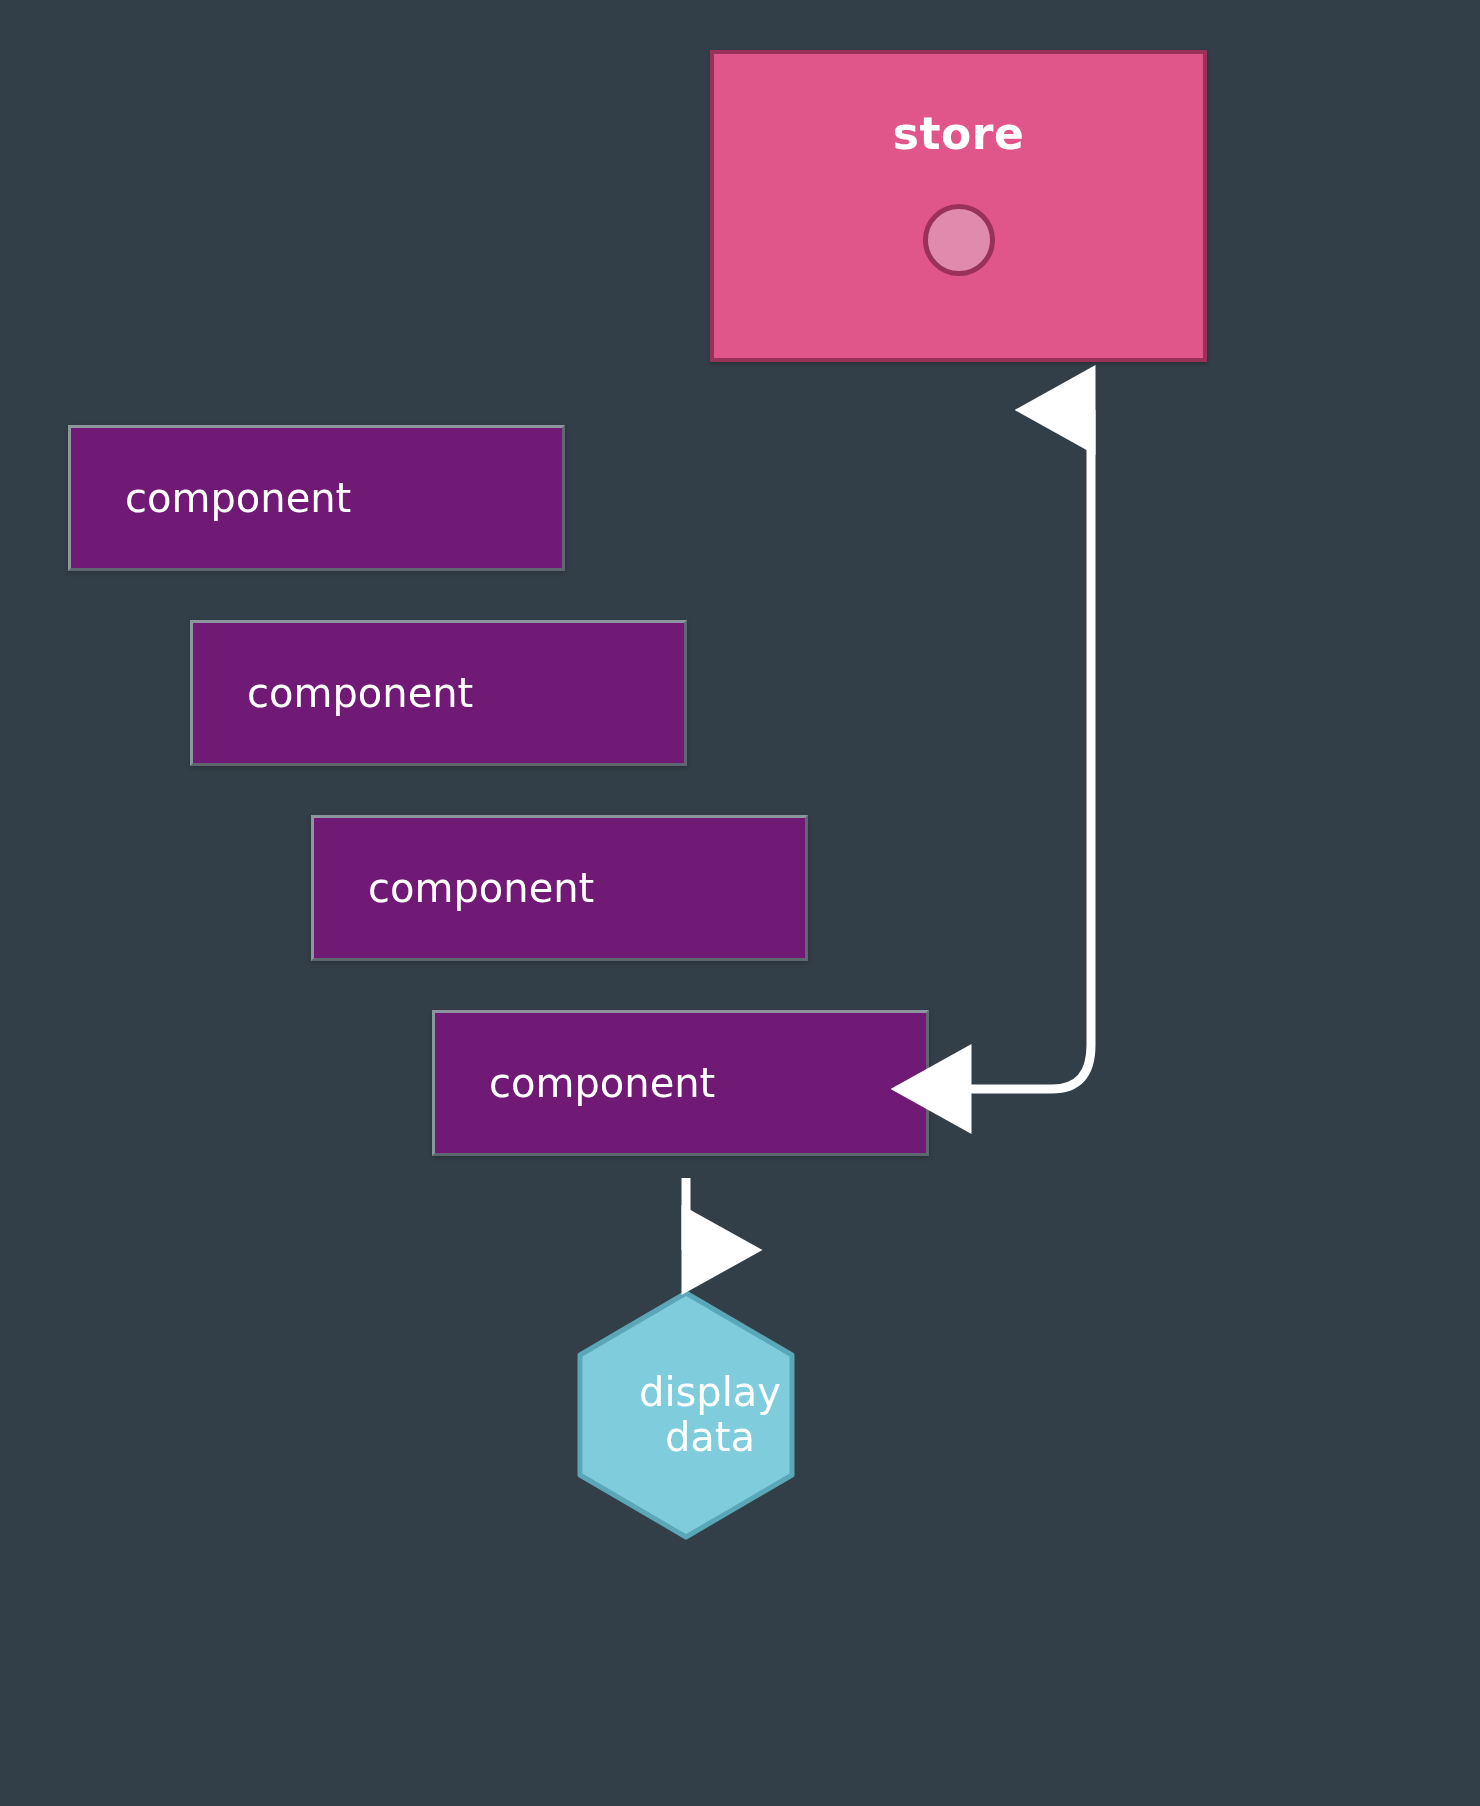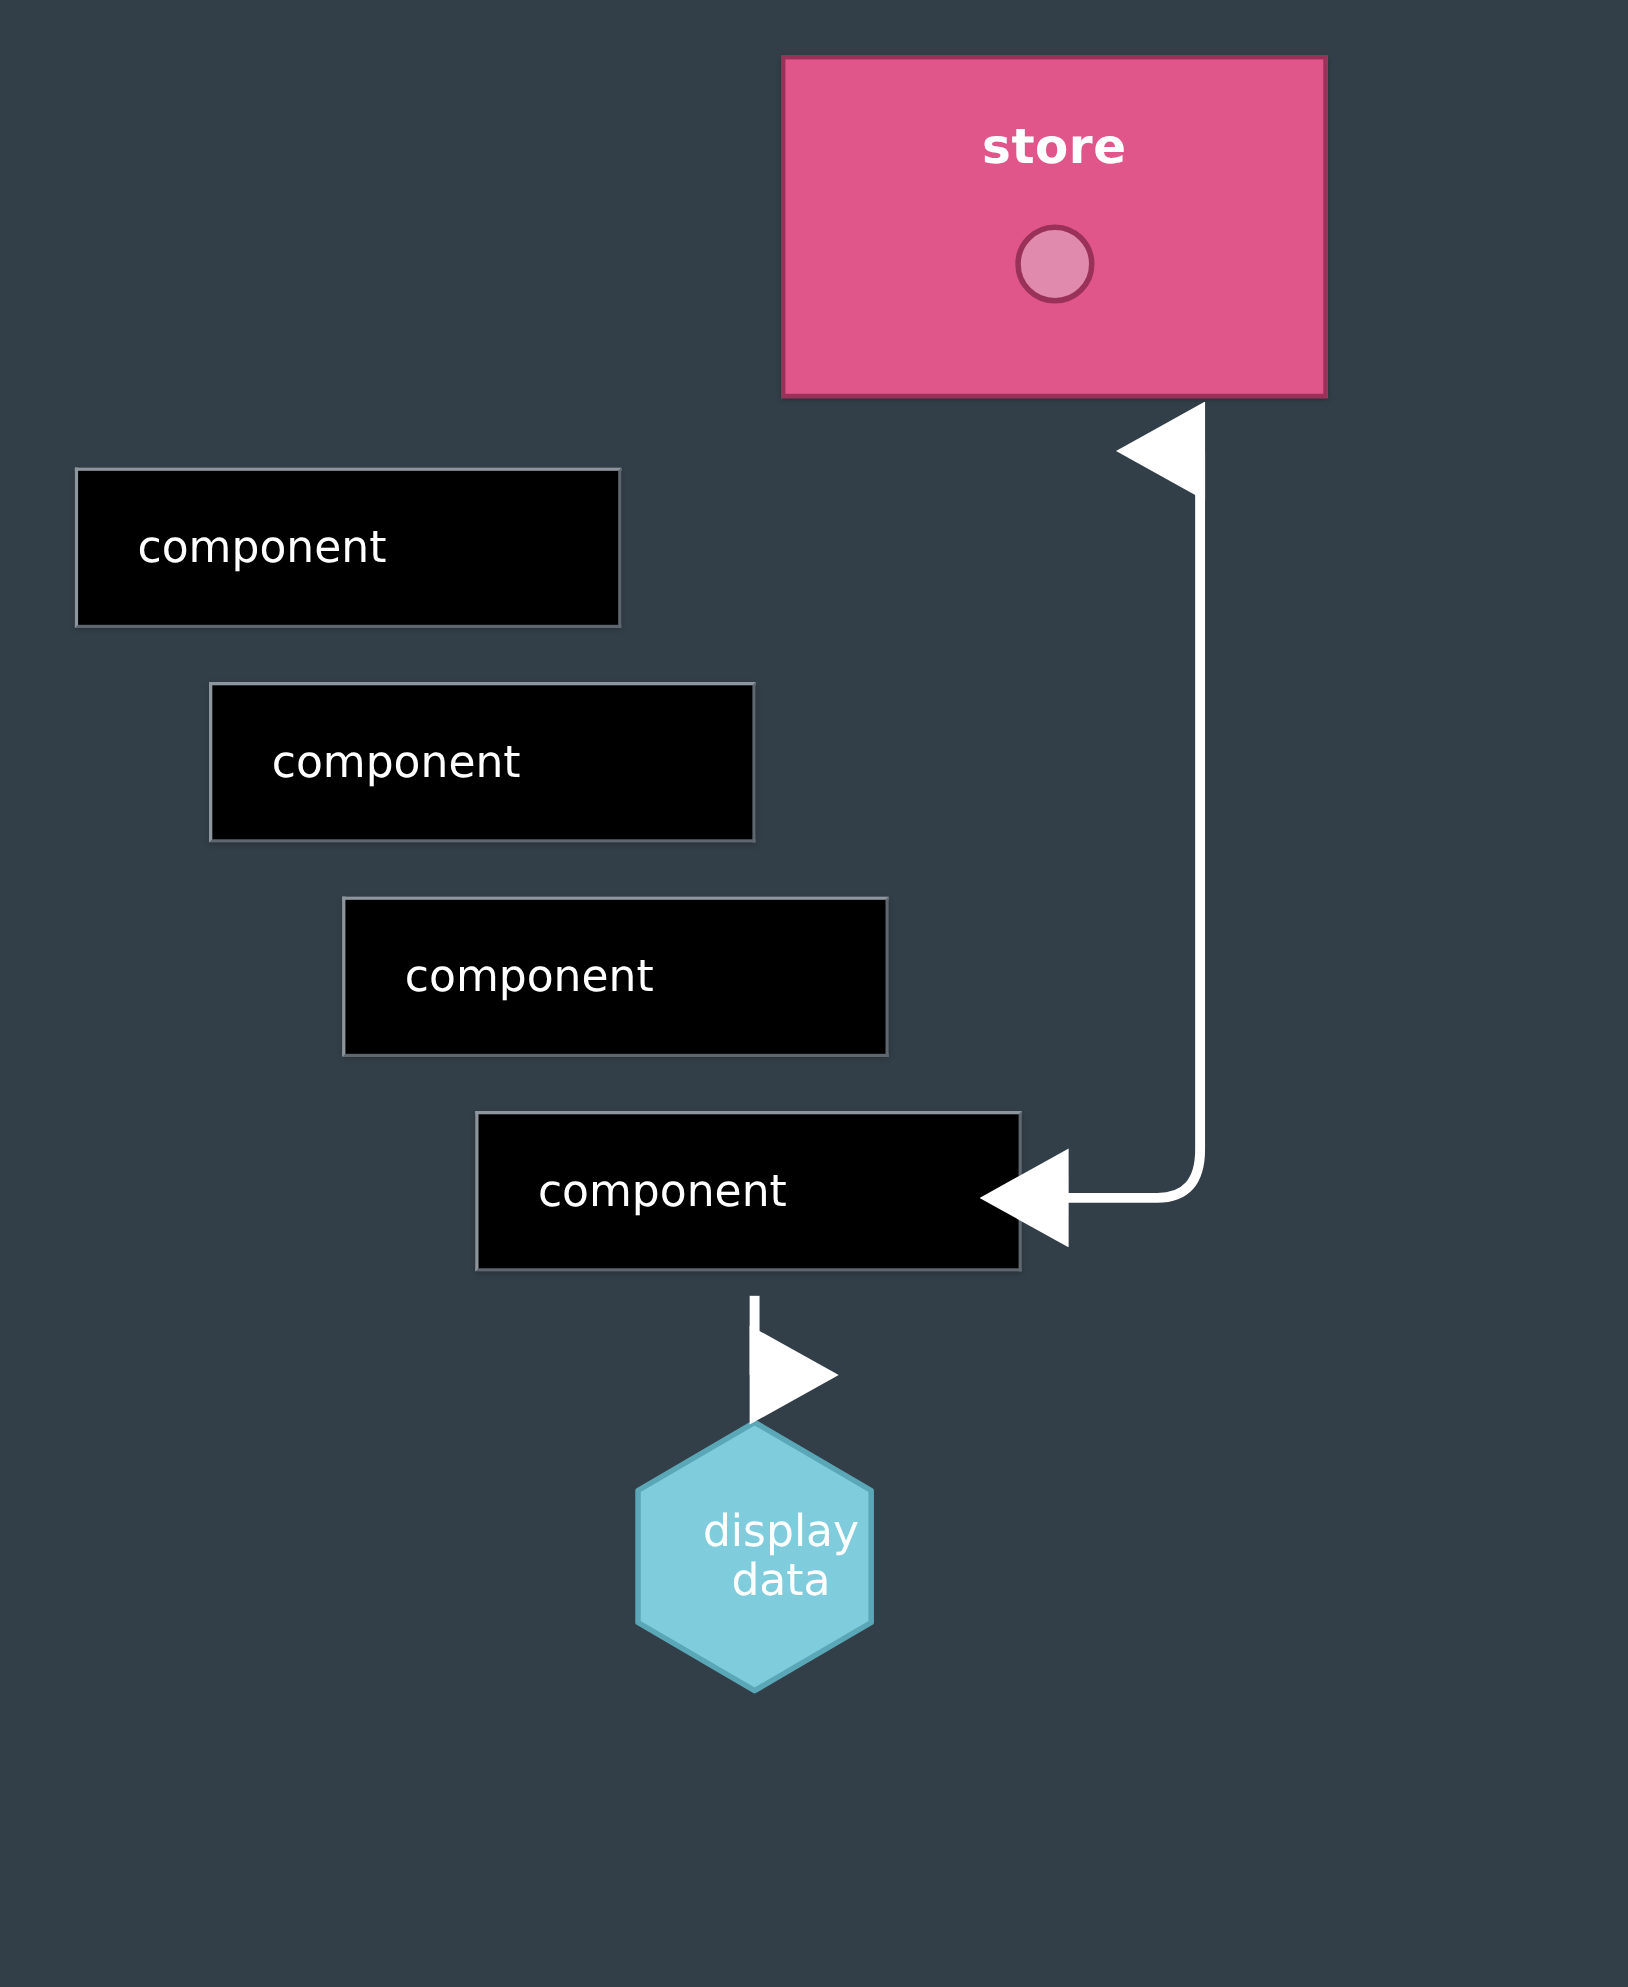--- a/index.html
+++ b/index.html
@@ -45,21 +45,21 @@
     border-radius: 50%;
     background: #e08aad;
     border: 5px solid #993159;
     left: 50%;
     margin-left: -36px;
     top: 150px;
     box-sizing: border-box;
   }
   
   .component-box {
-    background: #000000;
+    background: #701a75;
     border-top: 3px solid #8d969f;
     border-left: 3px solid #8d969f;
     border-right: 3px solid #5e6770;
     border-bottom: 3px solid #5e6770;
     justify-content: flex-start;
     padding-left: 54px;
     box-shadow: 0 2px 5px rgba(0,0,0,0.22);
   }
   .component-label {
     color: #ffffff;

